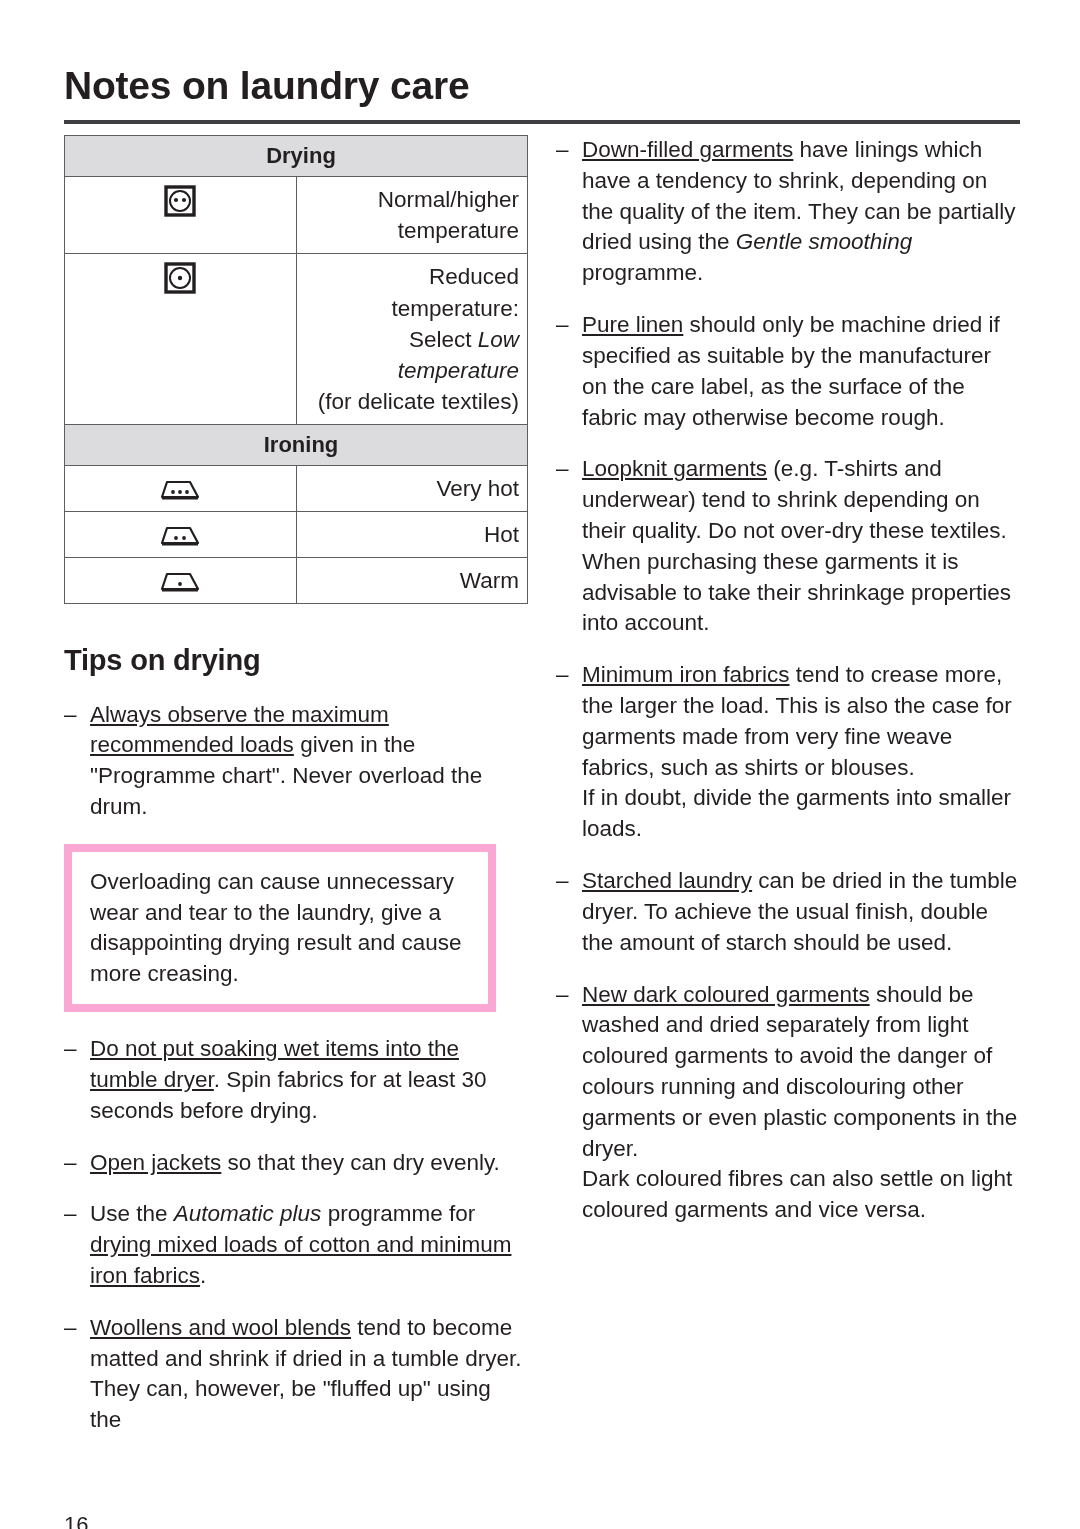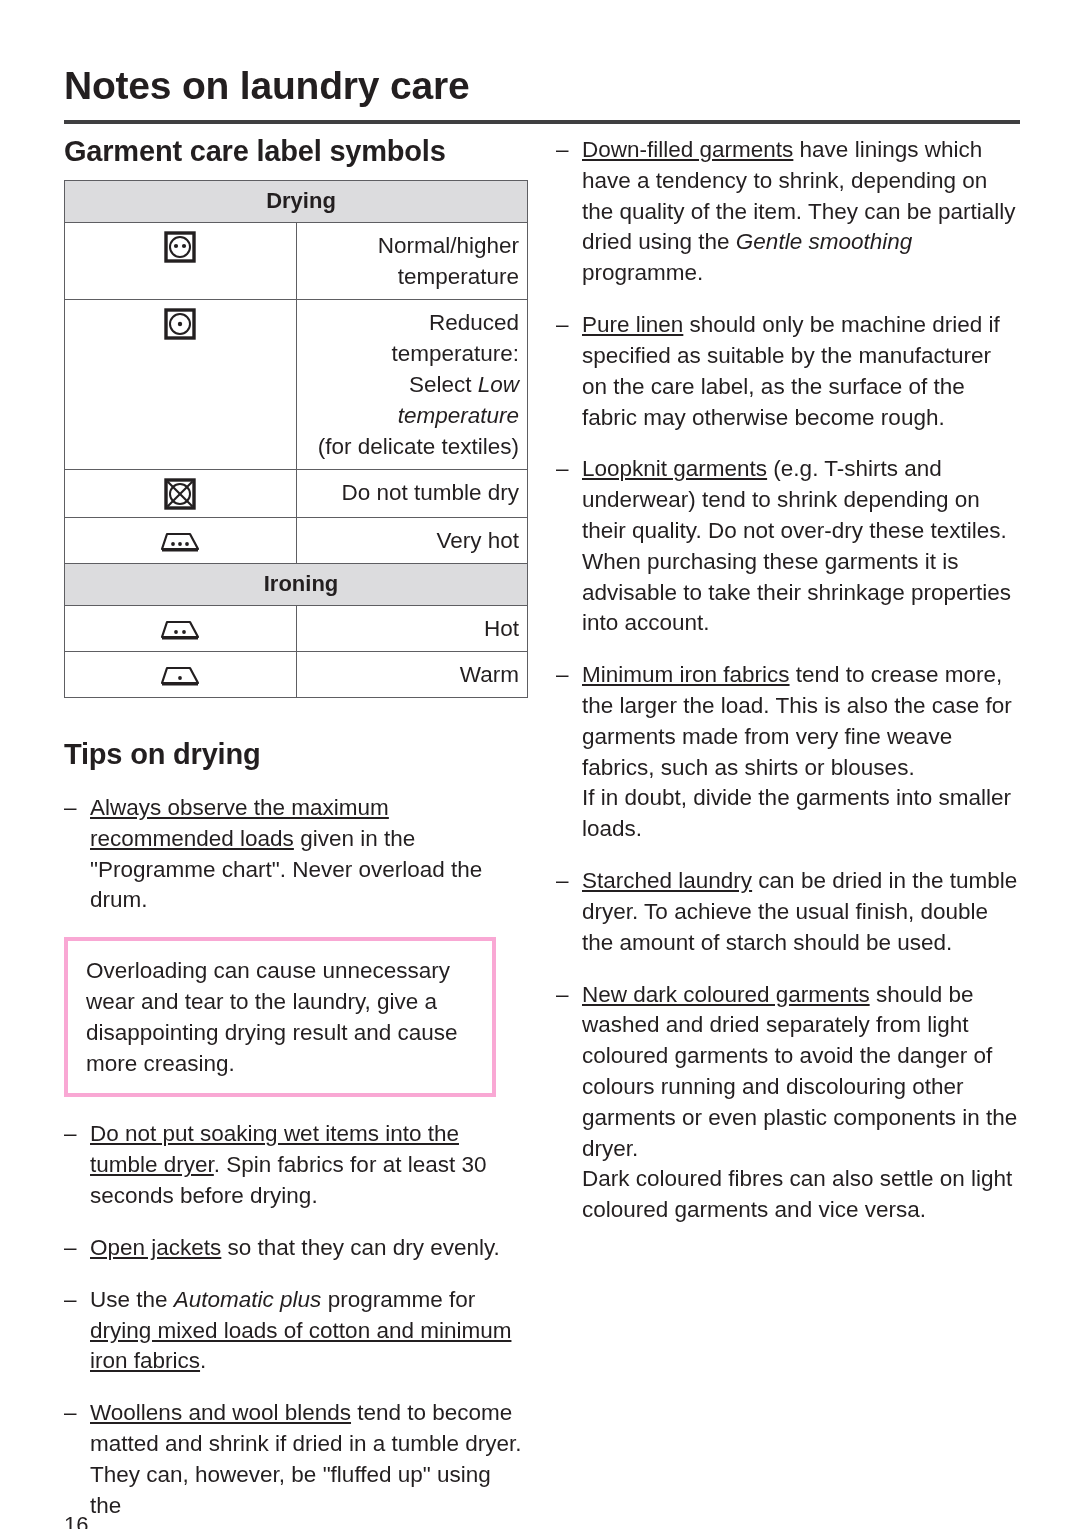--- a/index.html
+++ b/index.html
@@ -128,21 +128,21 @@
     padding-top: 0px;
   }
   .bullet .btext {
     flex: 1 1 auto;
   }
   .u { text-decoration: underline; text-underline-offset: 2px; }
   .it { font-style: italic; }
 
   
   .note-box {
-    border: 4px solid #f9a8d4;
+    border: 8px solid #f9a8d4;
     background: #ffffff;
     padding: 15px 14px 14px 18px;
     margin: 8px 0 22px 0;
     width: 432px;
     box-sizing: border-box;
     font-size: 22.5px;
     line-height: 1.37;
   }
 
   
@@ -161,21 +161,20 @@
 <div class="page">
   <div class="content">
 
     <h1 class="page-title">Notes on laundry care</h1>
     <div class="title-rule"></div>
 
     <div class="columns">
 
       <div class="col-left">
 
-        <h2 class="section-heading">Garment care label symbols</h2>
 
         <table class="symbol-table">
           <tbody>
 
             <tr>
               <th class="sec-head" colspan="2">Drying</th>
             </tr>
 
             <tr>
               <td class="sym-cell">
@@ -199,54 +198,41 @@
                   <circle cx="17" cy="17" r="2.2" fill="#231f20"></circle>
                 </svg>
               </td>
               <td class="label-cell">
                 <div>Reduced temperature:</div>
                 <div><span>Select </span><span class="it">Low temperature</span></div>
                 <div>(for delicate textiles)</div>
               </td>
             </tr>
 
-            <tr>
-              <td class="sym-cell">
-                <svg class="sym" width="34" height="34" viewBox="0 0 34 34">
-                  <rect x="3" y="3" width="28" height="28" fill="#ffffff" stroke="#231f20" stroke-width="3.4"></rect>
-                  <circle cx="17" cy="17" r="10" fill="#ffffff" stroke="#231f20" stroke-width="2"></circle>
-                  <line x1="4.5" y1="4.5" x2="29.5" y2="29.5" stroke="#231f20" stroke-width="2.2"></line>
-                  <line x1="29.5" y1="4.5" x2="4.5" y2="29.5" stroke="#231f20" stroke-width="2.2"></line>
-                </svg>
-              </td>
-              <td class="label-cell">
-                <span>Do not tumble dry</span>
-              </td>
+
+            <tr>
+              <th class="sec-head" colspan="2">Ironing</th>
             </tr>
 
             <tr>
               <td class="sym-cell">
                 <svg class="sym" width="46" height="30" viewBox="0 0 46 30">
                   <path d="M5 24 L10 9 L33 9 L41 24 Z" fill="#ffffff" stroke="#231f20" stroke-width="2.2" stroke-linejoin="round"></path>
                   <path d="M5 24 L41 24 L41 26.5 L5 26.5 Z" fill="#231f20"></path>
                   <circle cx="16" cy="19" r="1.9" fill="#231f20"></circle>
                   <circle cx="23" cy="19" r="1.9" fill="#231f20"></circle>
                   <circle cx="30" cy="19" r="1.9" fill="#231f20"></circle>
                 </svg>
               </td>
               <td class="label-cell">
                 <span>Very hot</span>
               </td>
             </tr>
 
             <tr>
-              <th class="sec-head" colspan="2">Ironing</th>
-            </tr>
-
-            <tr>
               <td class="sym-cell">
                 <svg class="sym" width="46" height="30" viewBox="0 0 46 30">
                   <path d="M5 24 L10 9 L33 9 L41 24 Z" fill="#ffffff" stroke="#231f20" stroke-width="2.2" stroke-linejoin="round"></path>
                   <path d="M5 24 L41 24 L41 26.5 L5 26.5 Z" fill="#231f20"></path>
                   <circle cx="19" cy="19" r="1.9" fill="#231f20"></circle>
                   <circle cx="27" cy="19" r="1.9" fill="#231f20"></circle>
                 </svg>
               </td>
               <td class="label-cell">
                 <span>Hot</span>

